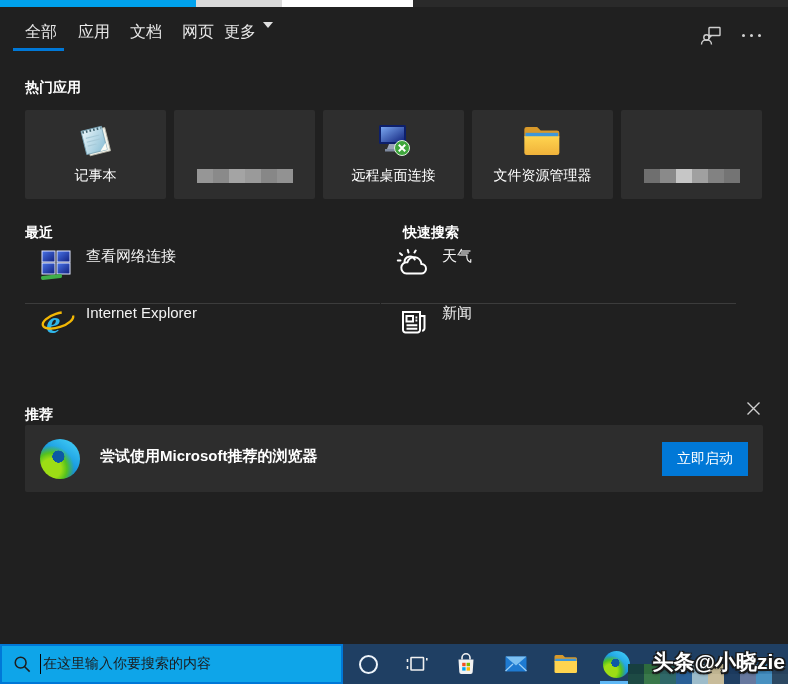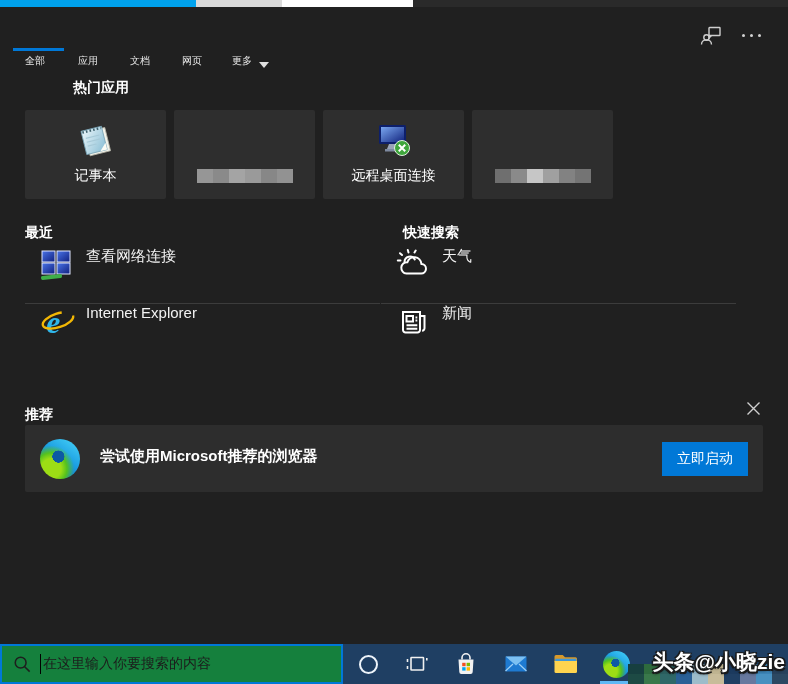--- a/index.html
+++ b/index.html
@@ -8,30 +8,30 @@
 
   
   .top-strip{position:absolute;top:0;left:0;width:788px;height:7px;background:#2a2a2a;display:flex;}
   .seg-blue{width:196px;height:7px;background:#00a2ed;}
   .seg-gray{width:86px;height:7px;background:#d9d9d9;}
   .seg-white{width:131px;height:7px;background:#fdfdfd;}
 
   
   .flyout{position:absolute;top:7px;left:0;width:788px;height:637px;background:#202020;}
 
-  .tab{position:absolute;top:15px;font-size:10px;color:#e8e8e8;cursor:pointer;display:flex;align-items:flex-end;margin-top:32px;}
-  .tab-all{left:25px;} .tab-apps{left:78px;} .tab-docs{left:130px;} .tab-web{left:182px;} .tab-more{left:232px;}
+  .tab{position:absolute;top:15px;font-size:16px;color:#e8e8e8;cursor:pointer;display:flex;align-items:flex-start;}
+  .tab-all{left:25px;} .tab-apps{left:78px;} .tab-docs{left:130px;} .tab-web{left:182px;} .tab-more{left:224px;}
   .active-underline{position:absolute;left:13px;top:41px;width:51px;height:3px;background:#0078d7;}
   .caret{width:0;height:0;margin-left:7px;border-left:5px solid transparent;border-right:5px solid transparent;border-top:6px solid #e0e0e0;}
   .hdr-feedback{position:absolute;left:699px;top:17px;width:24px;height:24px;}
   .hdr-ellipsis{position:absolute;left:742px;top:27px;display:flex;gap:5px;cursor:pointer;}
   .hdr-ellipsis i{width:3px;height:3px;border-radius:50%;background:#d2d2d2;}
 
   .section-label{position:absolute;font-size:14px;font-weight:bold;color:#ffffff;}
-  .lbl-hot{left:25px;top:72px;margin-left:48px;}
+  .lbl-hot{left:25px;top:72px;}
   .lbl-recent{left:25px;top:217px;}
   .lbl-quick{left:403px;top:217px;}
   .lbl-rec{left:25px;top:393px;margin-top:6px;}
 
   
   .tiles{position:absolute;left:25px;top:103px;display:flex;gap:8px;}
   .tile{width:141px;height:89px;background:#2e2e2e;border-radius:2px;display:flex;flex-direction:column;
         align-items:center;padding-top:10px;box-sizing:border-box;cursor:pointer;}
   .tile-icon{height:42px;display:flex;align-items:center;justify-content:center;}
   .tile-label{margin-top:6px;font-size:14px;color:#ffffff;line-height:1;}
@@ -60,21 +60,21 @@
 
   .edge-logo{width:40px;height:40px;border-radius:50%;flex:none;
     background:
       radial-gradient(circle at 46% 44%, #0c59a4 0 19%, rgba(0,0,0,0) 20%),
       radial-gradient(circle at 28% 74%, #9ddd15 0 24%, #55c21e 38%, rgba(0,0,0,0) 56%),
       linear-gradient(215deg, #49d6f9 0%, #1b9de2 45%, #0c59a4 100%);}
   .edge-small{width:27px;height:27px;}
 
   
   .taskbar{position:absolute;top:644px;left:0;width:788px;height:40px;background:#1f3f63;}
-  .searchbox{position:absolute;left:0;top:0;width:343px;height:40px;background:#15803d;
+  .searchbox{position:absolute;left:0;top:0;width:343px;height:40px;background:#0ea5e9;
              border:2px solid #0078d7;box-sizing:border-box;display:flex;align-items:center;cursor:text;}
   .search-icon{margin-left:11px;display:flex;}
   .ibeam{width:1px;height:20px;background:#000;margin-left:9px;}
   .search-ph{font-size:14px;color:#1c1c1c;margin-left:2px;white-space:nowrap;}
 
   .tb-icon{position:absolute;top:6px;width:28px;height:28px;display:flex;align-items:center;justify-content:center;cursor:pointer;}
   .pos-cortana{left:354px;} .pos-taskview{left:402px;} .pos-store{left:452px;}
   .pos-mail{left:502px;} .pos-folder{left:552px;} .pos-edge{left:602px;}
   .cortana-ring{width:15px;height:15px;border:2.5px solid #eef4fa;border-radius:50%;}
   .edge-underline{position:absolute;left:600px;bottom:0;width:32px;height:3px;background:#5fb8f5;}
@@ -188,20 +188,36 @@
             <rect x="8" y="7" width="23" height="15" fill="url(#scr)"></rect>
             <path d="M16 24 h7 l2 5 h-11 z" fill="#9aa4b8"></path>
             <rect x="12" y="29" width="15" height="2.5" fill="#7e8aa0"></rect>
             <circle cx="29" cy="28" r="7.5" fill="#3fa63c" stroke="#dff0df" stroke-width="1"></circle>
             <path d="M25.8 24.8 l6.4 6.4 M32.2 24.8 l-6.4 6.4" stroke="#ffffff" stroke-width="2"></path>
           </svg>
         </div>
         <div class="tile-label">远程桌面连接</div>
       </div>
 
+      <div class="tile">
+        <div class="tile-icon">
+          <svg width="42" height="38" viewBox="0 0 36 32">
+            <defs>
+                <linearGradient id="fld" x1="0" y1="0" x2="0" y2="1">
+              <stop offset="0" stop-color="#ffd44f"></stop>
+                  <stop offset="1" stop-color="#f0b23a"></stop>
+                </linearGradient>
+              </defs>
+            <path d="M2 6 a2 2 0 0 1 2-2 h9 l3 3 h14 a2 2 0 0 1 2 2 v4 H2 z" fill="#d8992a"></path>
+            <rect x="3" y="9" width="28" height="8" fill="#3f97d8"></rect>
+            <path d="M2 12 h30 v14 a2 2 0 0 1 -2 2 H4 a2 2 0 0 1 -2 -2 z" fill="url(#fld)"></path>
+          </svg>
+        </div>
+        <div class="tile-label">文件资源管理器</div>
+      </div>
 
       <div class="tile">
         <div class="tile-icon mosaic">
           <i></i>
             <i style="background:#a32626"></i>
             <i style="background:#941f1f"></i>
           <i style="background:#6f1717"></i>
             <i style="background:#b13232"></i>
             <i style="background:#8e2121"></i>
           <i style="background:#9e2424"></i>

